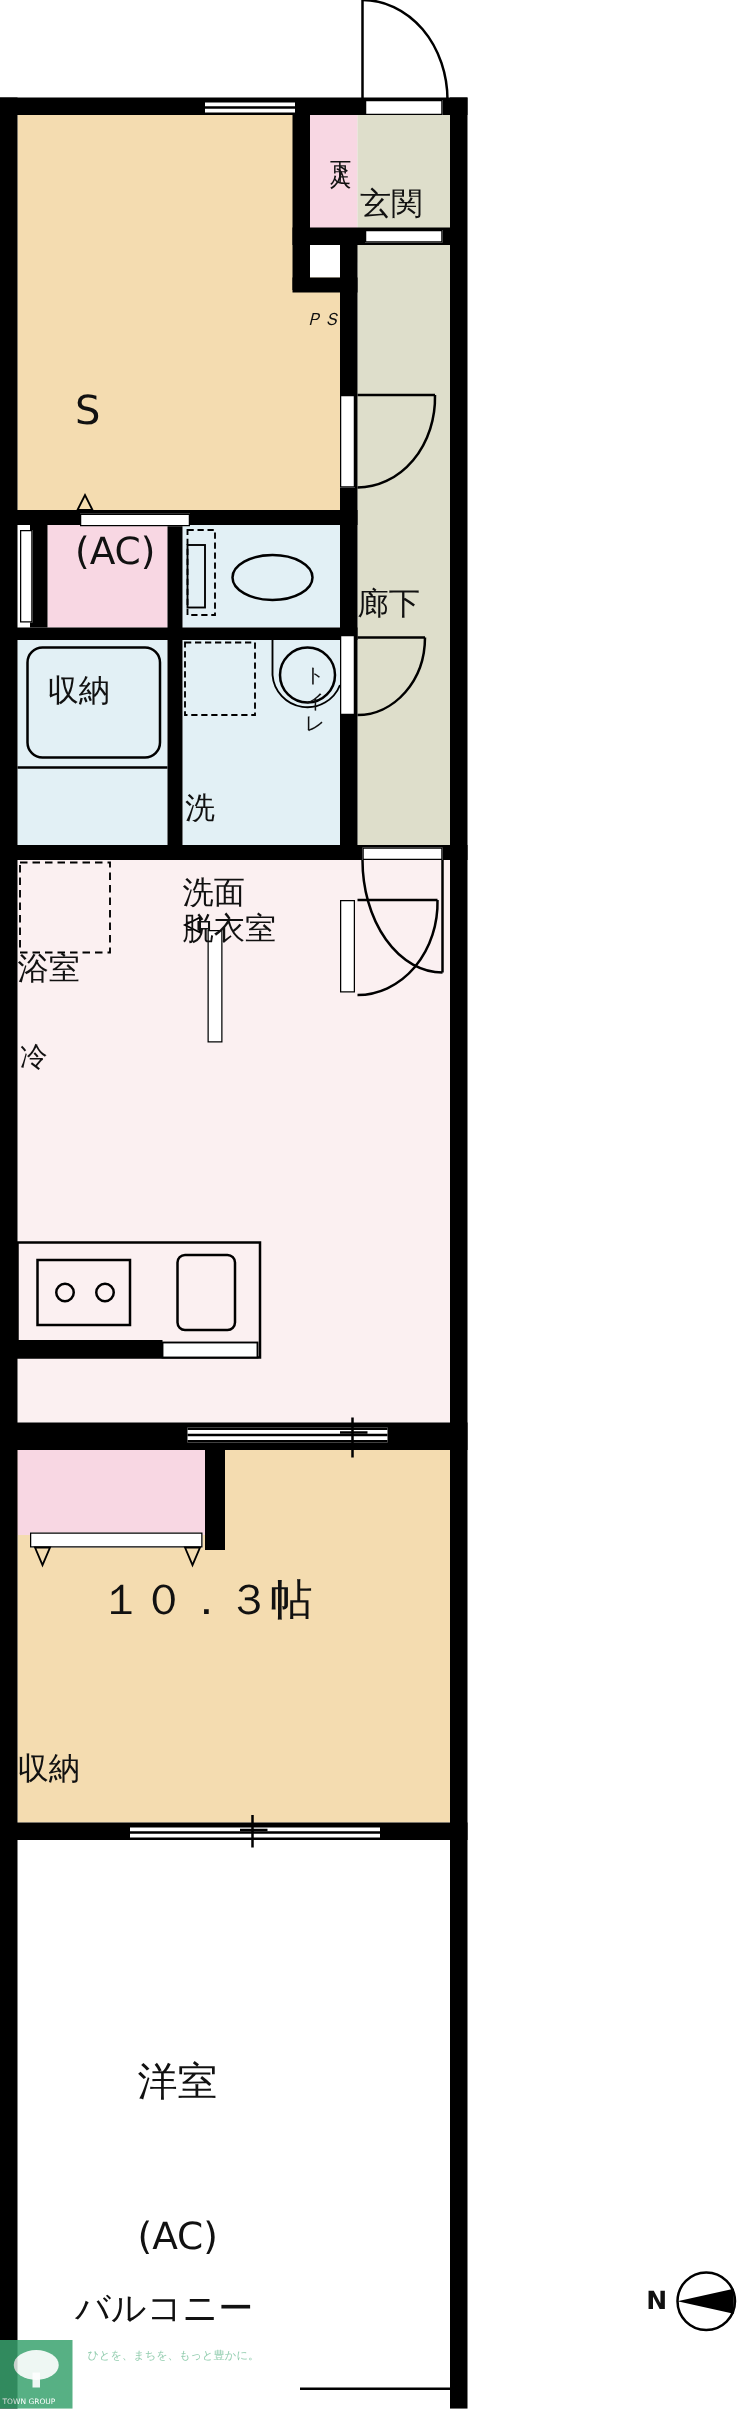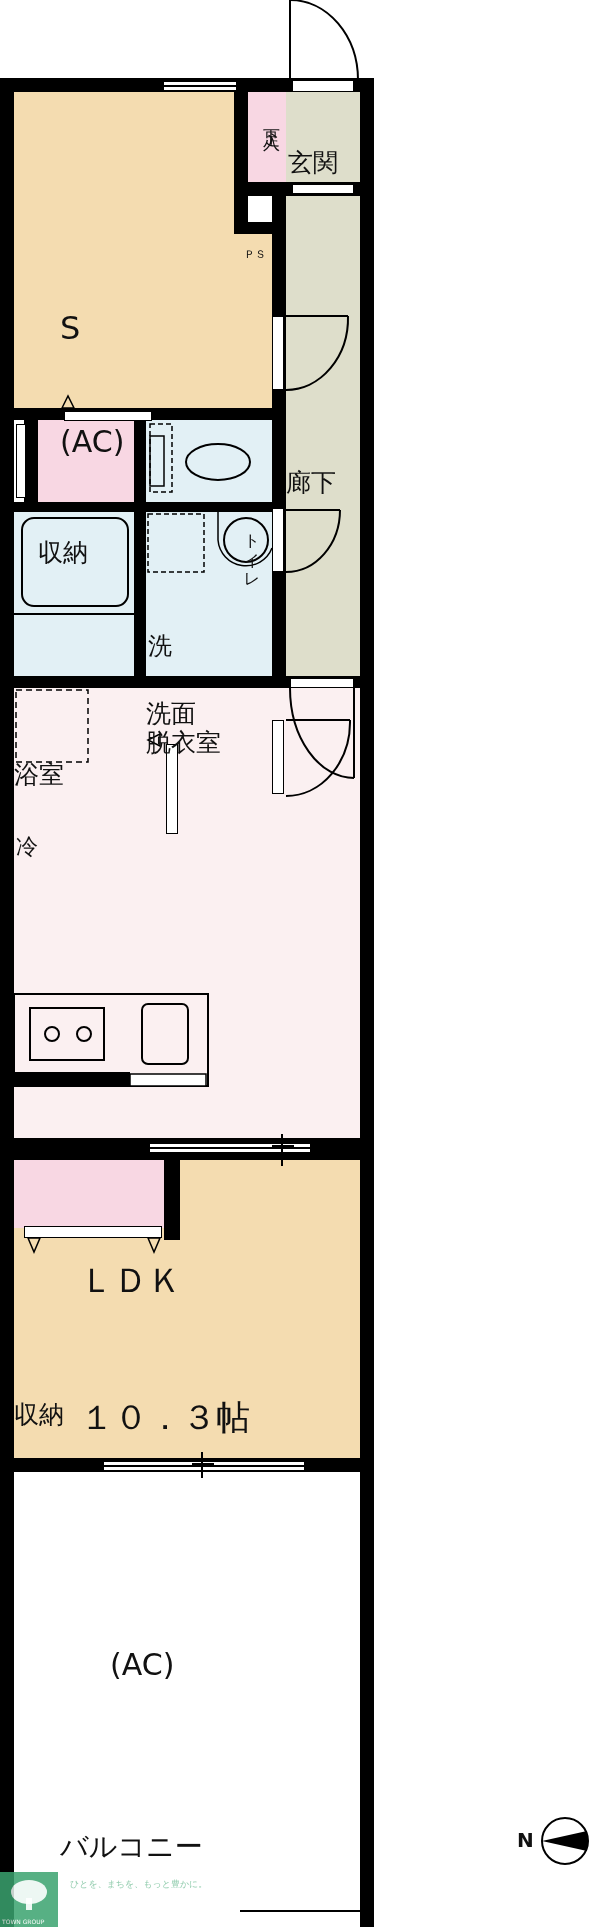--- a/index.html
+++ b/index.html
@@ -134,41 +134,41 @@
   <span style="position:absolute;left:-3px;top:22px;font-weight:bold;font-size:20px;">N</span>
 </div>
 
 <div class="label" style="left:60px;top:232px;width:170px;font-size:32px;">
   <div>S</div>
   <div style="font-size:30px;">(AC)</div>
 </div>
 
 <div class="label vtext" style="left:252px;top:116px;width:30px;font-size:17px;">下足入</div>
 <div class="label" style="left:288px;top:148px;width:72px;font-size:25px;">玄関</div>
-<div class="label" style="left:244px;top:248px;width:28px;font-size:11px;">ＰＳ</div>
+<div class="label" style="left:244px;top:248px;width:28px;font-size:14px;font-style:italic;">ＰＳ</div>
 <div class="label" style="left:286px;top:468px;width:84px;font-size:25px;">廊下</div>
 
 <div class="label" style="left:38px;top:538px;width:96px;font-size:25px;">収納</div>
 <div class="label vtext" style="left:232px;top:522px;width:30px;font-size:16px;">トイレ</div>
 
 <div class="label" style="left:148px;top:632px;width:56px;font-size:24px;">洗</div>
 <div class="label" style="left:14px;top:760px;width:120px;font-size:25px;">浴室</div>
 <div class="label" style="left:146px;top:700px;width:126px;font-size:25px;line-height:1.15;">洗面
 脱衣室</div>
 
 <div class="label" style="left:16px;top:834px;width:72px;font-size:22px;">冷</div>
 
 <div class="label" style="left:80px;top:1166px;width:240px;font-size:34px;line-height:1.35;">
-  <div>ＬＤＫ</div>
   <div>１０．３帖</div>
 </div>
 
 <div class="label" style="left:14px;top:1400px;width:150px;font-size:25px;">収納</div>
 
 <div class="label" style="left:110px;top:1562px;width:180px;font-size:32px;line-height:1.3;">
+  <div>洋室</div>
   <div style="font-size:30px;">(AC)</div>
 </div>
 
 <div class="label" style="left:60px;top:1830px;width:260px;font-size:28px;">バルコニー</div>
 
 <div class="abs" style="left:0;top:1872px;width:250px;height:55px;opacity:0.85;">
   <div style="position:absolute;left:0;top:0;width:58px;height:55px;background:#3aa36f;">
     <svg width="58" height="42" viewBox="0 0 58 42">
       <ellipse cx="29" cy="20" rx="18" ry="12" fill="#ffffff" opacity="0.9"></ellipse>
       <rect x="26" y="26" width="6" height="12" fill="#ffffff" opacity="0.9"></rect>

